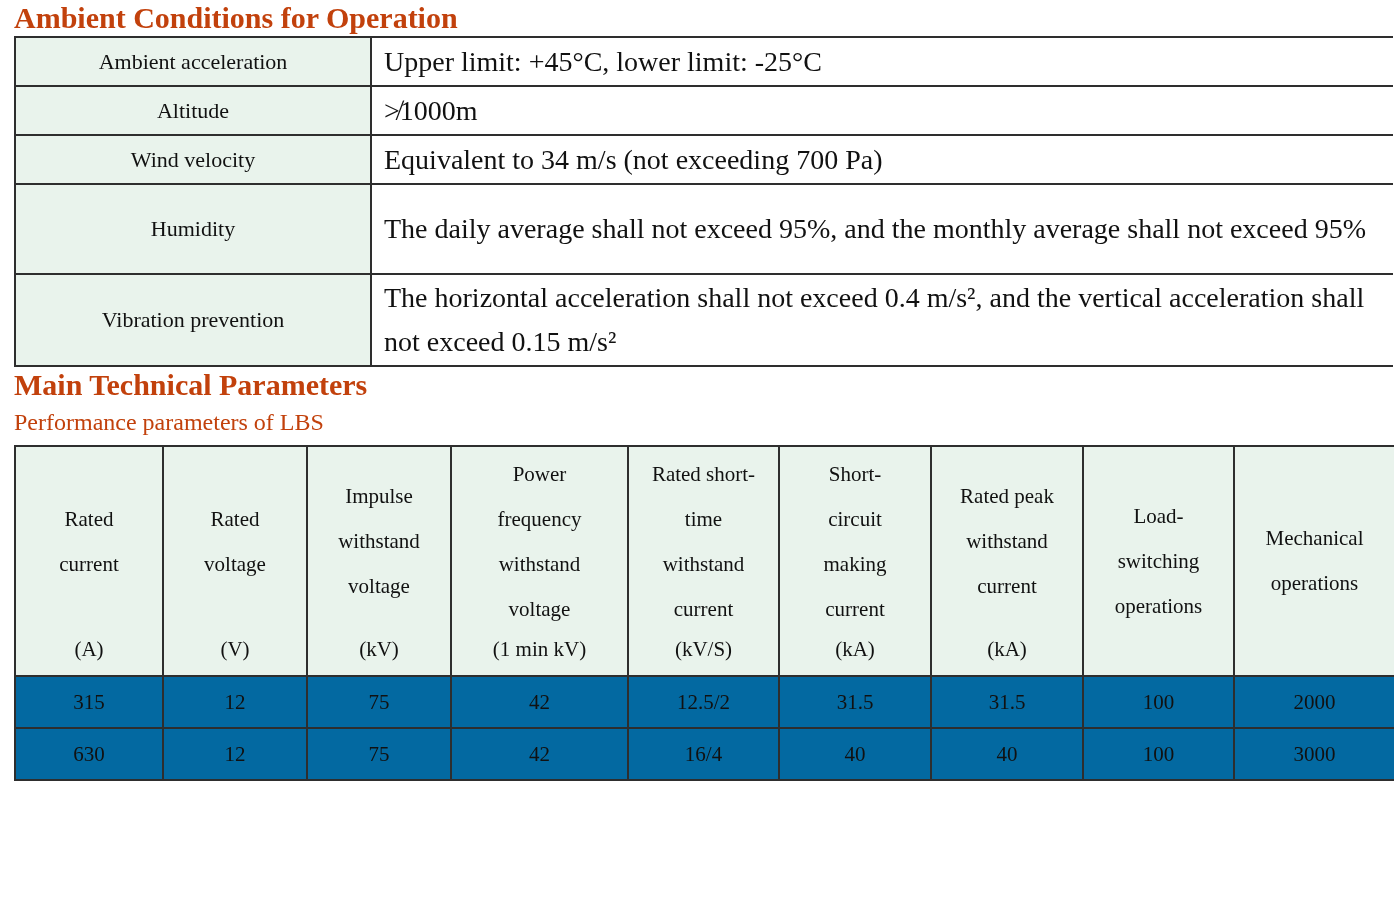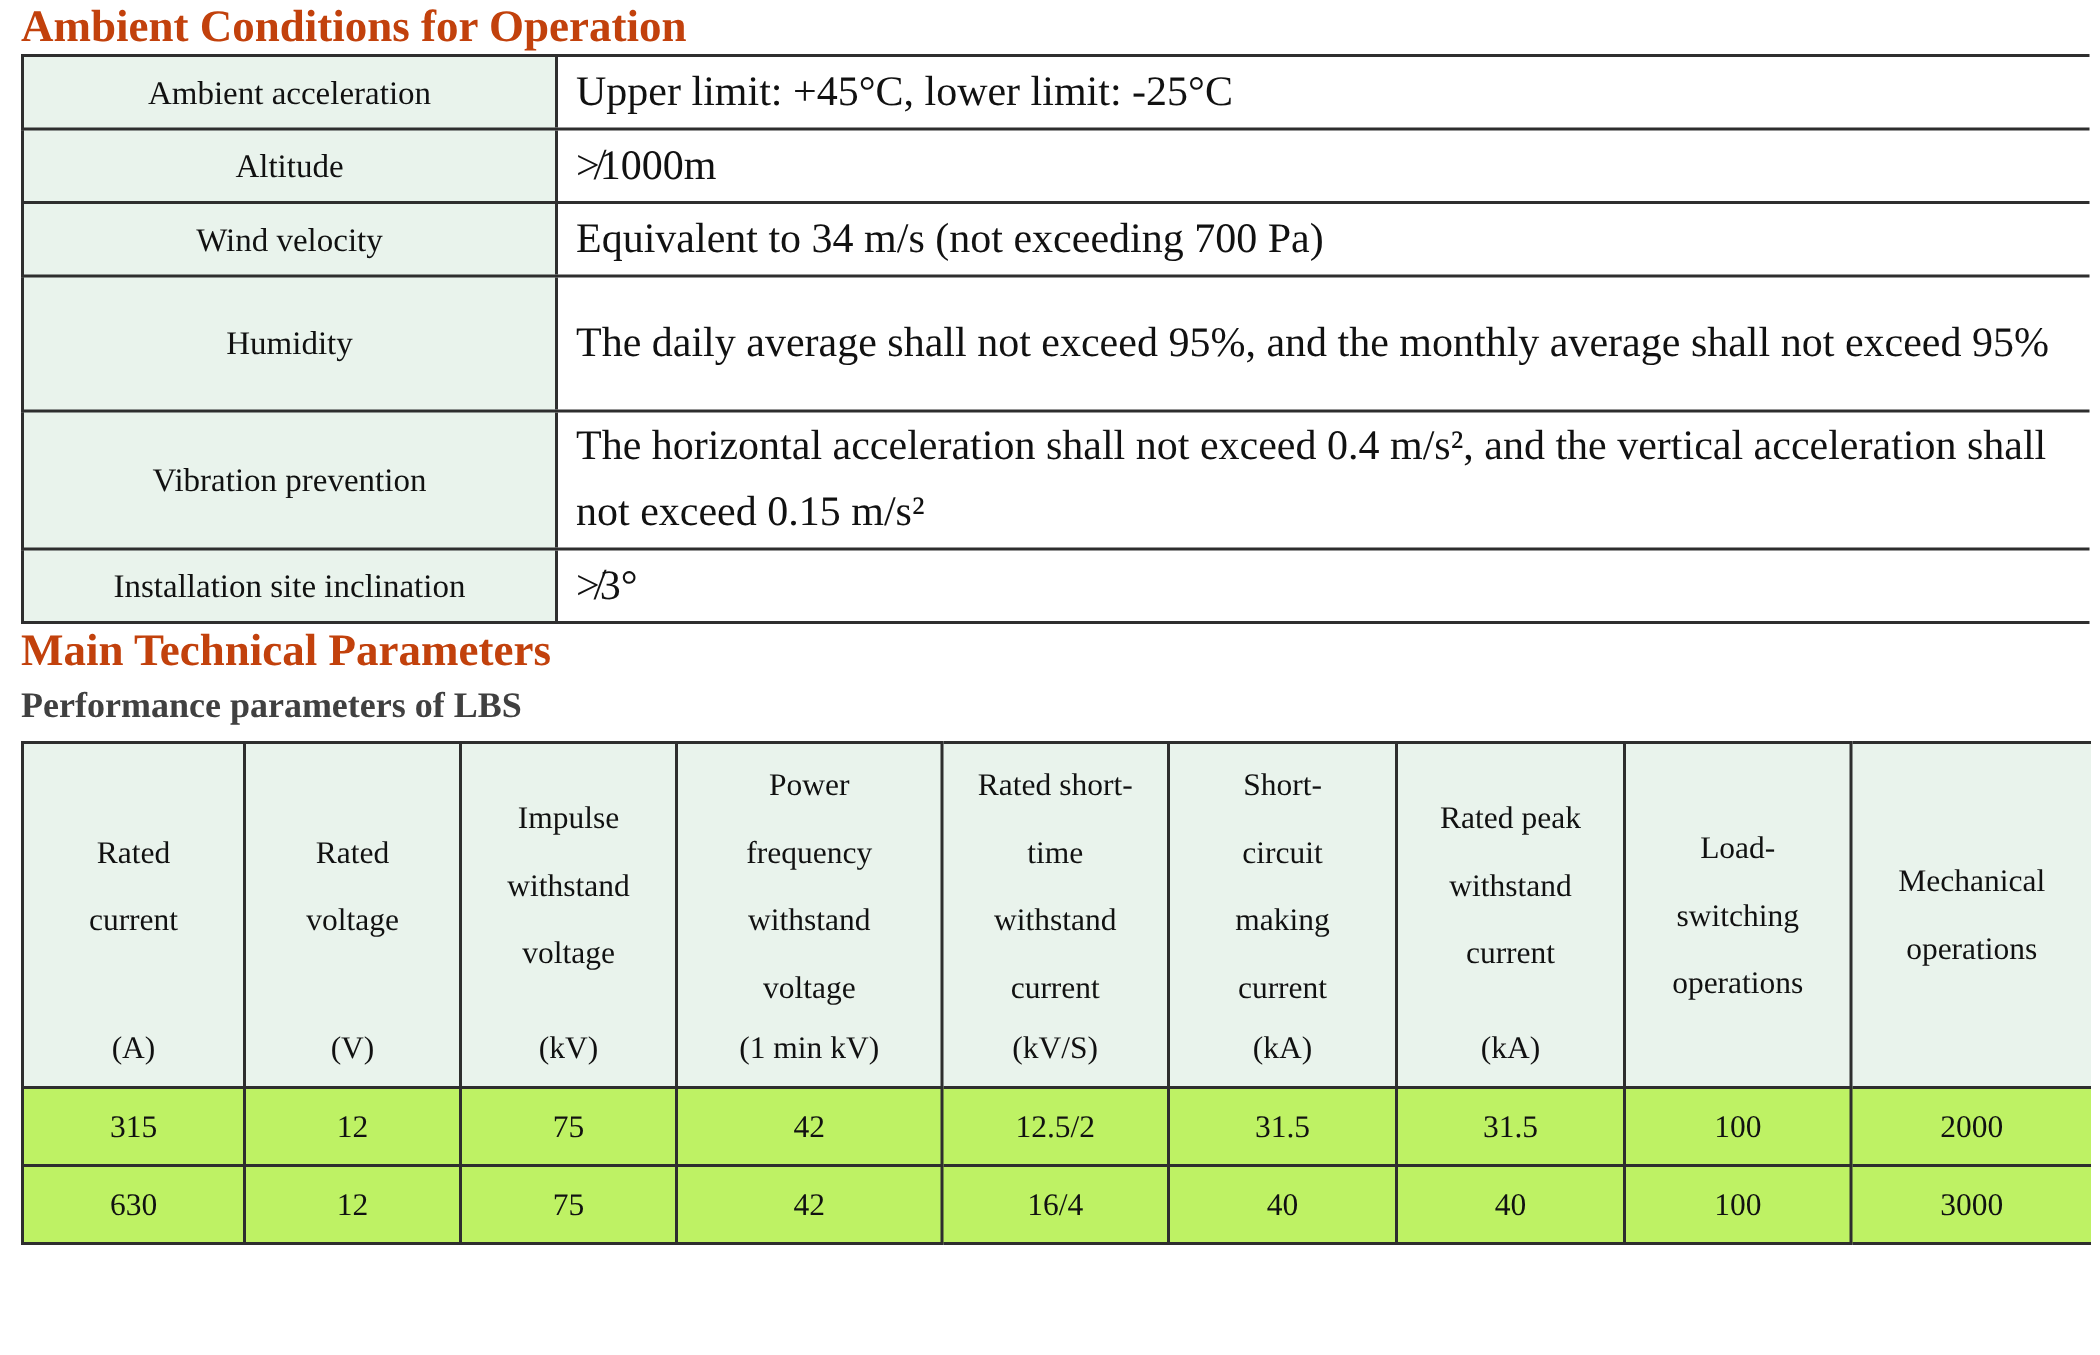--- a/index.html
+++ b/index.html
@@ -22,22 +22,22 @@
     font-weight: bold;
     color: #c2410c;
     margin: 0;
     padding: 0;
     line-height: 36px;
   }
   .title-1 { margin-top: 11px; margin-bottom: 7px; }
   .title-2 { margin-top: 50px; margin-bottom: 2px; }
   h2.sub-title {
     font-size: 24px;
-    font-weight: bold;
-    color: #404040;
+    font-weight: normal;
+    color: #c2410c;
     margin: 4px 0 8px 0;
     line-height: 30px;
   }
   table {
     border-collapse: collapse;
     table-layout: fixed;
     width: 1379px;
   }
   td, th {
     border: 2px solid #2e2e2e;
@@ -71,21 +71,21 @@
     background: #e9f3ec;
     vertical-align: middle;
     font-size: 21px;
   }
   .perf-table tr.head-row { height: 228px; }
   .perf-table tr.data-row { height: 52px; }
   .perf-table td.data-cell {
     text-align: center;
     vertical-align: middle;
     font-size: 21px;
-    background: #bef264;
+    background: #0369a1;
   }
   .hwrap {
     display: flex;
     flex-direction: column;
     height: 228px;
     align-items: center;
   }
   .hname {
     flex: 1;
     display: flex;
@@ -136,24 +136,20 @@
         <td class="label-cell">Wind velocity</td>
         <td class="value-cell">Equivalent to 34 m/s (not exceeding 700 Pa)</td>
       </tr>
       <tr class="r-double">
         <td class="label-cell">Humidity</td>
         <td class="value-cell">The daily average shall not exceed 95%, and the monthly average shall not exceed 95%</td>
       </tr>
       <tr class="r-double">
         <td class="label-cell">Vibration prevention</td>
         <td class="value-cell">The horizontal acceleration shall not exceed 0.4 m/s², and the vertical acceleration shall not exceed 0.15 m/s²</td>
-      </tr>
-      <tr class="r-single">
-        <td class="label-cell">Installation site inclination</td>
-        <td class="value-cell">≯3°</td>
       </tr>
     </tbody>
   </table>
 
   <h1 class="section-title title-2">Main Technical Parameters</h1>
 
   <h2 class="sub-title">Performance parameters of LBS</h2>
 
   <table class="perf-table">
     <colgroup>

